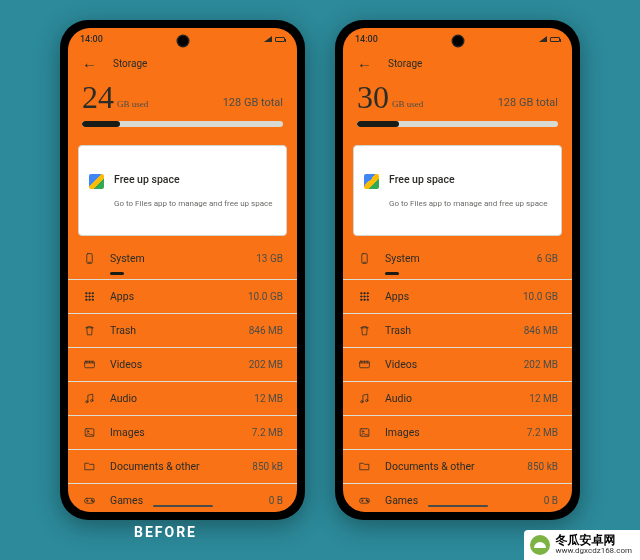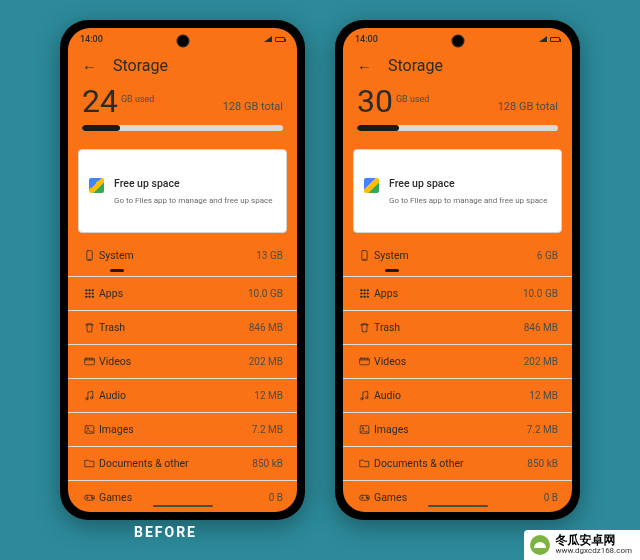--- a/index.html
+++ b/index.html
@@ -77,34 +77,35 @@
     align-items: center;
     gap: 16px;
     padding: 6px 14px 10px 14px;
   }
   .back {
     font-size: 15px;
     line-height: 1;
     cursor: pointer;
   }
   .title {
-    font-size: 16px;
+    font-size: 10px;
     font-weight: 400;
   }
   .hero {
     padding: 0 14px 8px 14px;
   }
   .hero-row { display:flex; align-items:flex-end; justify-content:space-between;}
   .bignum {
     font-size: 32px;
     font-weight: 400;
     line-height: 1;
     display: flex;
-    align-items: center;
+    align-items: flex-end;
     gap: 3px;
+    font-family: Liberation Serif, serif;
   }
   .bignum .unit { font-size: 9px; padding-bottom: 4px; color:#4a4c48; }
   .total { font-size: 11px; color:#4a4c48; padding-bottom: 4px;}
   .bar {
     height: 6px;
     width: 100%;
     background: #d8dad3;
     border-radius: 3px;
     margin-top: 8px;
     position: relative;
@@ -127,28 +128,28 @@
     cursor: pointer;
   }
   .freeup .ic {
     width: 15px; height: 15px;
     background: linear-gradient(135deg,#4285f4 0 40%,#fbbc05 40% 65%,#34a853 65% 100%);
     border-radius: 2px;
     flex: none;
     margin-top: 1px;
   }
   .freeup .t1 { font-size: 10.5px; font-weight: 500; }
-  .freeup .t2 { font-size: 8px; color:#6a6c68; margin-top: 6px; white-space: nowrap; }
+  .freeup .t2 { font-size: 8px; color:#6a6c68; margin-top: 13px; white-space: nowrap; }
   .list { padding: 2px 0 0 0; flex: 1; overflow: hidden; }
   .row {
     display: flex;
     align-items: center;
     padding: 10px 14px;
     border-bottom: 1px solid #dcded6;
-    gap: 3px;
+    gap: 14px;
     cursor: pointer;
   }
   .row:last-child { border-bottom: none; }
   .row .icon {
     width: 14px;
     display: flex;
     justify-content: center;
     font-size: 12px;
     color: #2a2c28;
     flex: none;

